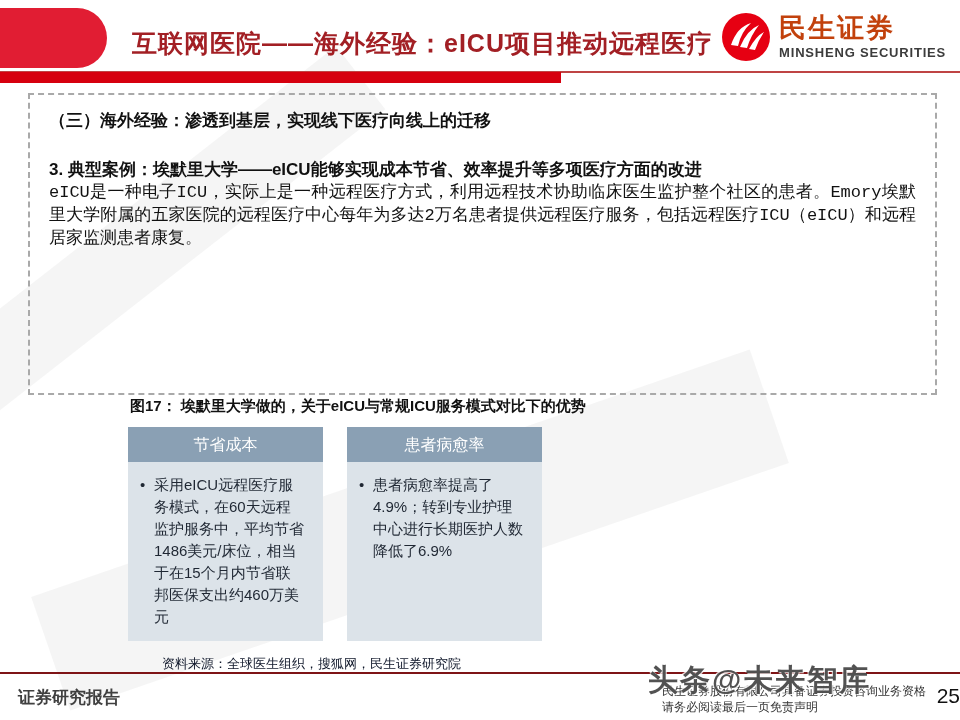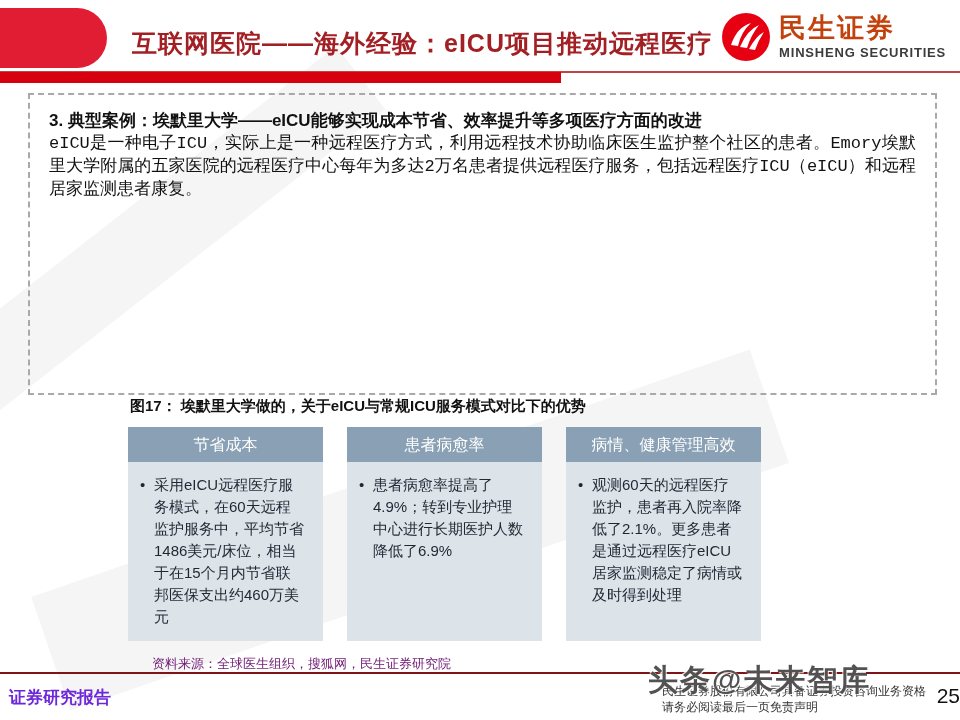--- a/index.html
+++ b/index.html
@@ -43,25 +43,25 @@
   .fig-cols{position:absolute;left:128px;top:427px;width:660px;z-index:2;
     display:flex;gap:24px;}
   .fig-col{width:195px;display:flex;flex-direction:column;}
   .fig-col-header{height:35px;line-height:35px;background:#8aa0b4;color:#ffffff;
     text-align:center;font-size:16px;}
   .fig-col-body{height:155px;background:#dce3e9;padding:12px 18px 12px 12px;
     font-size:15px;line-height:22px;color:#1f2733;}
   .bullet-item{position:relative;padding-left:14px;}
   .bullet-item::before{content:"•";position:absolute;left:0;top:0;}
 
-  .source-line{position:absolute;left:152px;top:655px;z-index:2;font-size:13px;color:#701a75;}
+  .source-line{position:absolute;left:162px;top:655px;z-index:2;font-size:13px;color:#0f172a;}
 
   
   .footer-rule{position:absolute;left:0;top:672px;width:960px;height:2px;background:#7e1416;z-index:2;}
-  .footer-left{position:absolute;left:9px;top:686px;font-size:17px;font-weight:bold;color:#6d28d9;z-index:2;}
+  .footer-left{position:absolute;left:18px;top:686px;font-size:17px;font-weight:bold;color:#404040;z-index:2;}
   .page-number{position:absolute;left:0;top:684px;width:960px;text-align:right;
     font-size:21px;color:#111;z-index:2;}
   .footer-right{position:absolute;left:662px;top:683px;font-size:12px;color:#333;
     line-height:16px;z-index:2;white-space:nowrap;}
   .watermark{position:absolute;left:648px;top:660px;z-index:3;
     font-size:30px;font-weight:bold;letter-spacing:2px;color:rgba(58,58,58,.88);
     text-shadow:1px 1px 0 rgba(255,255,255,.8), -1px -1px 0 rgba(255,255,255,.8);
     white-space:nowrap;}
 </style>
 </head>
@@ -83,45 +83,40 @@
   <div class="logo-text">
     <span class="logo-cn">民生证券</span>
     <span class="logo-en">MINSHENG SECURITIES</span>
   </div>
 </div>
 
 <div class="rule-thin"></div>
 <div class="rule-thick"></div>
 
 <div class="content-box">
+  <p class="sec-heading">（三）海外经验：渗透到基层，实现线下医疗向线上的迁移</p>
   <p class="case-heading">3.  典型案例：埃默里大学——eICU能够实现成本节省、效率提升等多项医疗方面的改进</p>
   <p class="para gap">eICU是一种电子ICU，实际上是一种远程医疗方式，利用远程技术协助临床医生监护整个社区的患者。Emory埃默里大学附属的五家医院的远程医疗中心每年为多达2万名患者提供远程医疗服务，包括远程医疗ICU（eICU）和远程居家监测患者康复。</p>
 </div>
 
 <div class="fig-caption">图17：  埃默里大学做的，关于eICU与常规ICU服务模式对比下的优势</div>
 
 <div class="fig-cols">
   <div class="fig-col">
     <div class="fig-col-header">节省成本</div>
     <div class="fig-col-body">
       <div class="bullet-item">采用eICU远程医疗服务模式，在60天远程监护服务中，平均节省1486美元/床位，相当于在15个月内节省联邦医保支出约460万美元</div>
     </div>
   </div>
   <div class="fig-col">
     <div class="fig-col-header">患者病愈率</div>
     <div class="fig-col-body">
       <div class="bullet-item">患者病愈率提高了4.9%；转到专业护理中心进行长期医护人数降低了6.9%</div>
     </div>
   </div>
-  <div class="fig-col">
-    <div class="fig-col-header">病情、健康管理高效</div>
-    <div class="fig-col-body">
-      <div class="bullet-item">观测60天的远程医疗监护，患者再入院率降低了2.1%。更多患者是通过远程医疗eICU 居家监测稳定了病情或及时得到处理</div>
-    </div>
-  </div>
 </div>
 
 <div class="source-line">资料来源：全球医生组织，搜狐网，民生证券研究院</div>
 
 <div class="footer-rule"></div>
 <div class="footer-left">证券研究报告</div>
 <div class="page-number">25</div>
 <div class="footer-right">
   <div>民生证券股份有限公司具备证券投资咨询业务资格</div>
   <div>请务必阅读最后一页免责声明</div>

